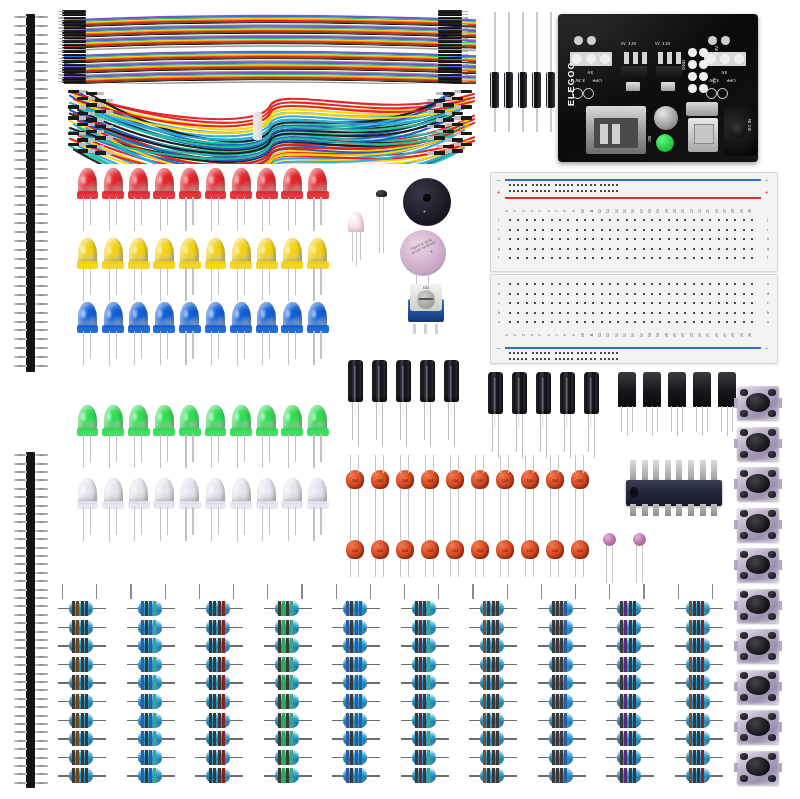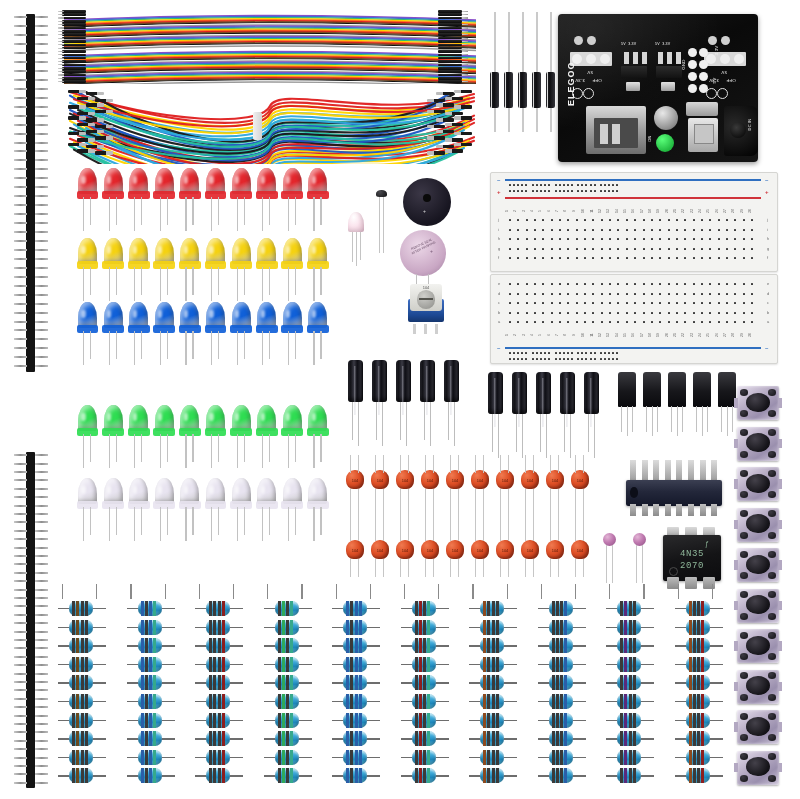--- a/index.html
+++ b/index.html
@@ -1989,44 +1989,20 @@
       background:linear-gradient(180deg,#bfbfbf,#8c8c8c);"></div>
         <div class="pin" style="position:absolute;left:68px;top:44px;width:6px;height:12px;
       background:linear-gradient(180deg,#bfbfbf,#8c8c8c);"></div>
         <div class="pin" style="position:absolute;left:79.6px;top:44px;width:6px;height:12px;
       background:linear-gradient(180deg,#bfbfbf,#8c8c8c);"></div>
         <div class="pin" style="position:absolute;left:91.2px;top:44px;width:6px;height:12px;
       background:linear-gradient(180deg,#bfbfbf,#8c8c8c);"></div>
       </div>
   </div>
 
-  <div class="abs" style="left:659px;top:527px;width:66px;height:62px;">
-    <div id="opto-pins-top">
-        <div class="pin" style="position:absolute;left:8px;top:0px;width:12px;height:12px;
-      background:linear-gradient(180deg,#dadada,#9a9a9a);border-radius:1px;"></div>
-        <div class="pin" style="position:absolute;left:26px;top:0px;width:12px;height:12px;
-      background:linear-gradient(180deg,#dadada,#9a9a9a);border-radius:1px;"></div>
-        <div class="pin" style="position:absolute;left:44px;top:0px;width:12px;height:12px;
-      background:linear-gradient(180deg,#dadada,#9a9a9a);border-radius:1px;"></div>
-      </div>
-    <div class="opto" style="left:4px;top:8px;width:58px;height:46px;">
-      <div class="lbl" style="top:14px;font-size:9px;">4N35</div>
-      <div class="lbl" style="top:26px;font-size:9px;">2070</div>
-      <div class="abs" style="left:6px;top:32px;width:7px;height:7px;border-radius:50%;border:1px solid #4a4a4a;"></div>
-      <div class="abs" style="left:42px;top:5px;width:10px;height:8px;color:#8fb79a;font-size:7px;">ƒ</div>
-    </div>
-    <div id="opto-pins-bot">
-        <div class="pin" style="position:absolute;left:8px;top:50px;width:12px;height:12px;
-      background:linear-gradient(180deg,#bcbcbc,#8a8a8a);border-radius:1px;"></div>
-        <div class="pin" style="position:absolute;left:26px;top:50px;width:12px;height:12px;
-      background:linear-gradient(180deg,#bcbcbc,#8a8a8a);border-radius:1px;"></div>
-        <div class="pin" style="position:absolute;left:44px;top:50px;width:12px;height:12px;
-      background:linear-gradient(180deg,#bcbcbc,#8a8a8a);border-radius:1px;"></div>
-      </div>
-  </div>
 
   <div id="tacts" class="abs" style="left:735px;top:386px;width:52px;height:400px;">
       <div class="tact" style="left:2px;top:0px;width:42px;height:34px;">
         <div class="cap"></div>
       <div class="foot" style="left:6%;top:8%;"></div>
       <div class="foot" style="left:73%;top:8%;"></div>
       <div class="foot" style="left:6%;top:71%;"></div>
       <div class="foot" style="left:73%;top:71%;"></div>
       <div class="wing" style="left:-7%;"></div>
       <div class="wing" style="left:98%;"></div>

